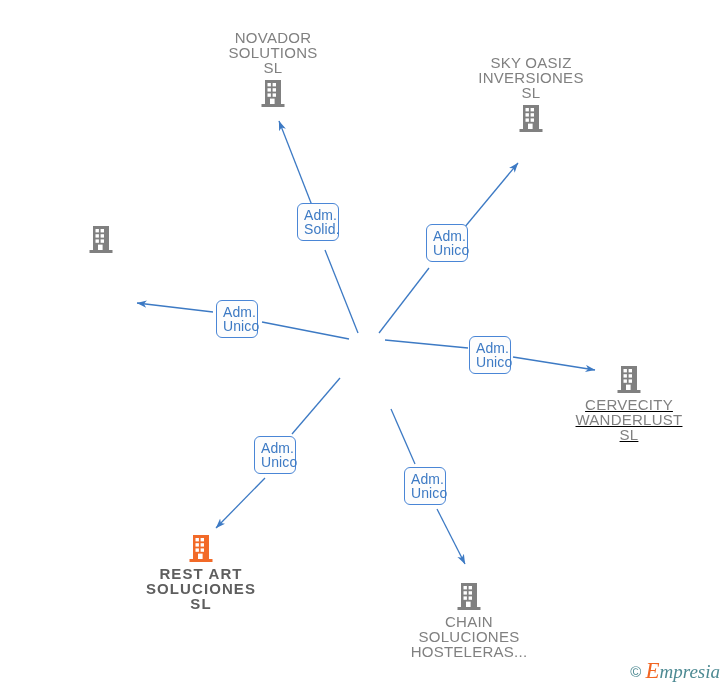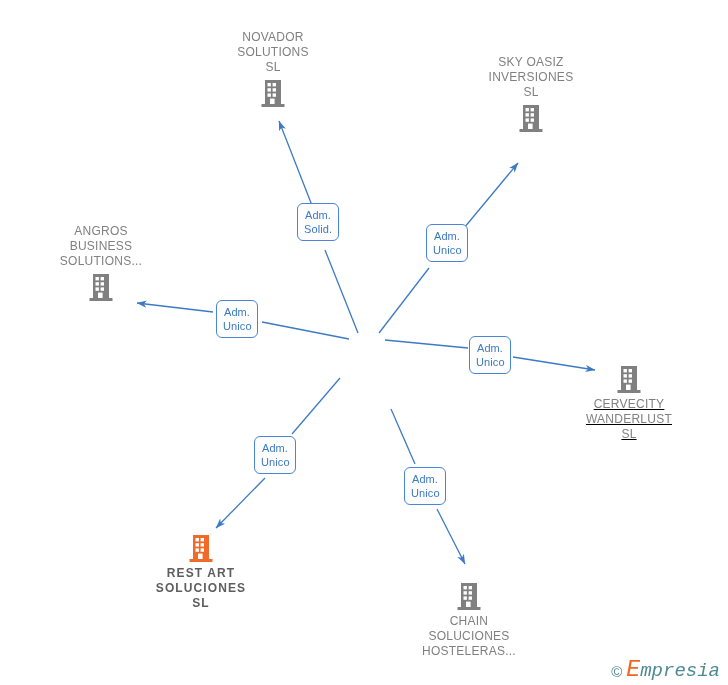--- a/index.html
+++ b/index.html
@@ -28,21 +28,21 @@
     pointer-events: none;
   }
   .node {
     position: absolute;
     width: 150px;
     margin-left: -75px;
     text-align: center;
     cursor: pointer;
   }
   .node-label {
-    font-size: 12px;
+    font-size: 15px;
     line-height: 15px;
     color: #808080;
     letter-spacing: 0.25px;
     white-space: pre-line;
   }
   .node-label.highlight {
     font-weight: bold;
     color: #5e5e5e;
     letter-spacing: 1.1px;
   }
@@ -55,21 +55,21 @@
   .node.person-node .node-icon { margin-bottom: 4px; }
   .node.label-above .node-label { margin-bottom: 3px; }
 
   .edge-label {
     position: absolute;
     box-sizing: border-box;
     background: #fdfdfd;
     border: 1px solid #4a86d6;
     border-radius: 6px;
     color: #3d7ac4;
-    font-size: 11px;
+    font-size: 14px;
     line-height: 14px;
     text-align: center;
     padding: 4px 6px 4px 6px;
     white-space: pre-line;
     cursor: pointer;
     letter-spacing: 0.1px;
   }
   #watermark {
     position: absolute;
     right: 8px;
@@ -78,21 +78,21 @@
     align-items: center;
     gap: 4px;
     user-select: none;
   }
   #watermark .copy {
     color: #4d8a93;
     font-size: 15px;
     line-height: 15px;
   }
   #watermark .brand {
-    font-family: Liberation Mono, monospace;
+    font-family: Liberation Serif, serif;
     font-style: italic;
     font-size: 19px;
     line-height: 19px;
     color: #4d8a93;
   }
   #watermark .brand .cap {
     color: #f26522;
     font-size: 23px;
   }
 </style>
@@ -171,23 +171,20 @@
         <rect x="7.5" y="10.2" width="3.4" height="3.4" fill="#ffffff"></rect>
         <rect x="12.6" y="10.2" width="3.4" height="3.4" fill="#ffffff"></rect>
         <rect x="7.5" y="15.4" width="3.4" height="3.4" fill="#ffffff"></rect>
         <rect x="12.6" y="15.4" width="3.4" height="3.4" fill="#ffffff"></rect>
         <rect x="10" y="20.6" width="4.6" height="5.4" fill="#ffffff"></rect>
       </svg>
     </span>
   </div>
 
   <div class="node company-node label-above" style="left:101px; top:224px;">
-    <div class="node-label">ANGROS
-BUSINESS
-SOLUTIONS...</div>
     <span class="node-icon">
       <svg width="26" height="30" viewBox="0 0 26 30" aria-hidden="true">
         <rect x="5" y="2" width="16" height="24" fill="#808080"></rect>
         <rect x="1.5" y="26" width="23" height="3" fill="#808080"></rect>
         <rect x="7.5" y="5" width="3.4" height="3.4" fill="#ffffff"></rect>
         <rect x="12.6" y="5" width="3.4" height="3.4" fill="#ffffff"></rect>
         <rect x="7.5" y="10.2" width="3.4" height="3.4" fill="#ffffff"></rect>
         <rect x="12.6" y="10.2" width="3.4" height="3.4" fill="#ffffff"></rect>
         <rect x="7.5" y="15.4" width="3.4" height="3.4" fill="#ffffff"></rect>
         <rect x="12.6" y="15.4" width="3.4" height="3.4" fill="#ffffff"></rect>

